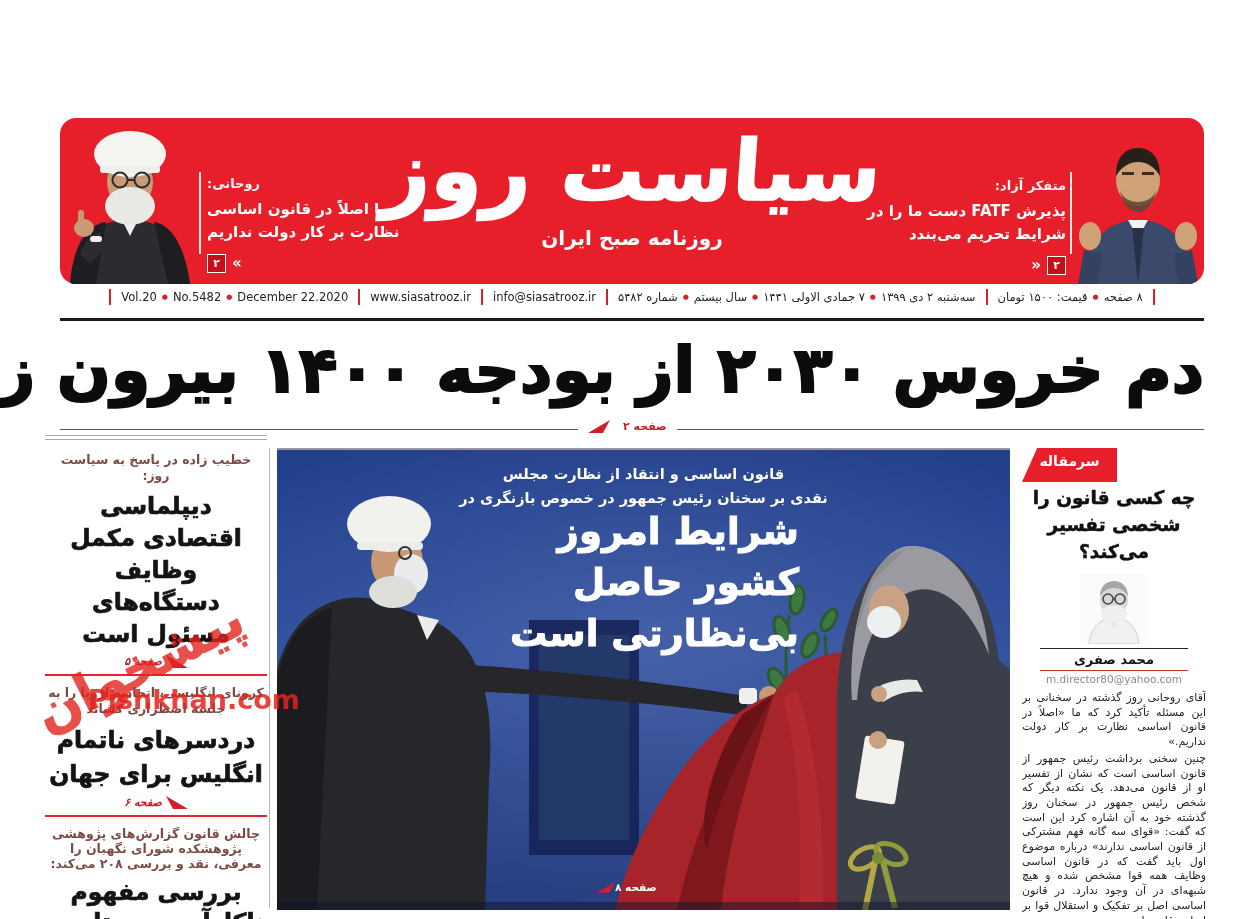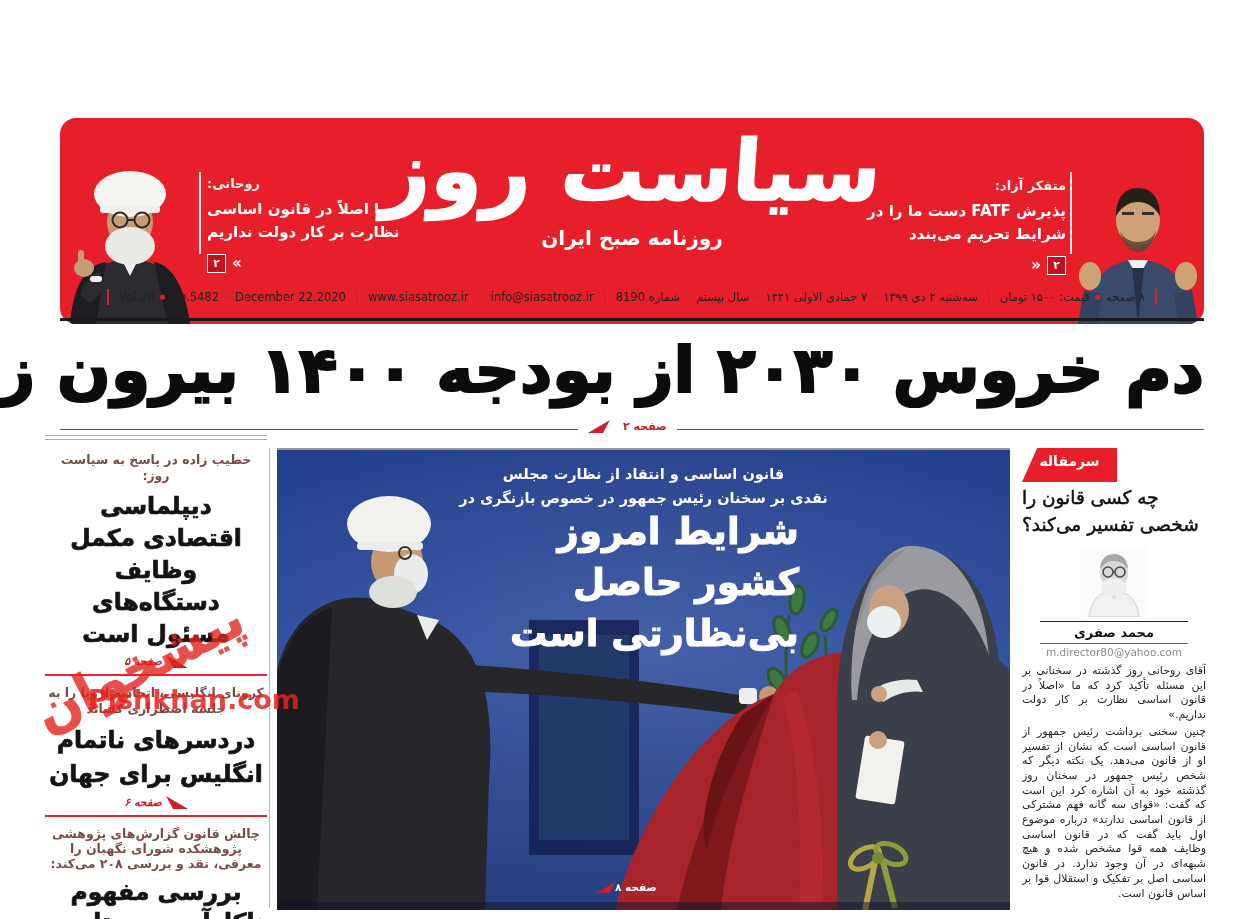--- a/index.html
+++ b/index.html
@@ -1,21 +1,21 @@
 <!DOCTYPE html>
 <html lang="fa"><head>
 <meta charset="utf-8">
 <style>
   html,body{margin:0;padding:0;background:#ffffff;}
   .page{position:relative;width:1250px;height:919px;background:#fff;overflow:hidden;
         font-family:"DejaVu Sans",sans-serif;color:#111;}
   .fa{direction:rtl;}
 
   
-  .masthead{position:absolute;left:60px;top:118px;width:1144px;height:206px;
+  .masthead{position:absolute;left:60px;top:118px;width:1144px;height:166px;
             background:#e71f2b;border-radius:16px;overflow:hidden;}
   .mh-photo{position:absolute;bottom:0;}
   .mh-photo-left{left:6px;width:128px;height:160px;}
   .mh-photo-right{left:1016px;width:124px;height:152px;}
   .mh-vline{position:absolute;width:2px;background:#fff;top:54px;height:82px;opacity:.9;}
   .mh-quote{position:absolute;color:#fff;font-size:15px;line-height:23px;font-weight:bold;}
   .mh-quote .kicker{font-size:13px;font-weight:bold;opacity:.95;margin-bottom:3px;}
   .mh-left{left:147px;top:54px;width:215px;text-align:left;}
   .mh-right{left:798px;top:56px;width:208px;text-align:right;}
   .badge-row{display:flex;align-items:center;gap:6px;margin-top:8px;direction:ltr;}
@@ -74,21 +74,21 @@
   .photo-headline{position:absolute;left:212px;top:56px;width:310px;color:#fff;
                   font-size:37px;font-weight:bold;line-height:51px;-webkit-text-stroke:1px #fff;}
   .photo-marker{position:absolute;left:320px;top:431px;display:flex;align-items:center;gap:0;
                 color:#fff;font-size:10.5px;font-weight:bold;}
 
   
   .editorial{position:absolute;left:1022px;top:448px;width:184px;height:471px;direction:rtl;overflow:hidden;}
   .ed-tab{position:absolute;left:0;top:0;width:95px;height:34px;background:#e71f2b;color:#fff;
           font-size:14px;font-weight:bold;text-align:center;line-height:26px;
           clip-path:polygon(0 100%,16% 0,100% 0,100% 100%);}
-  .ed-headline{margin-top:36px;text-align:left;font-size:18.5px;font-weight:normal;line-height:27px;
+  .ed-headline{margin-top:36px;text-align:center;font-size:18.5px;font-weight:bold;line-height:27px;
                color:#101010;-webkit-text-stroke:0.5px #101010;}
   .ed-photo{display:block;margin:9px auto 4px auto;}
   .ed-rule-dark{border-top:1.5px solid #222;margin:2px 18px 0 18px;}
   .ed-author{text-align:center;font-size:13px;font-weight:bold;margin-top:3px;}
   .ed-rule-red{border-top:1.5px solid #c0392b;margin:3px 18px 0 18px;}
   .ed-email{text-align:center;font-size:10.5px;color:#8a8a8a;direction:ltr;margin-top:2px;}
   .ed-body{margin-top:6px;font-size:11px;line-height:14.7px;text-align:justify;color:#232323;}
   .ed-body p{margin:0 0 2px 0;}
 </style>
 </head>
@@ -167,21 +167,21 @@
     </span>
     <span class="seg">www.siasatrooz.ir</span>
     <span class="seg">info@siasatrooz.ir</span>
     <span class="seg fa">
       <span>سه‌شنبه ۲ دی ۱۳۹۹</span>
         <span class="dot"></span>
         <span>۷ جمادی الاولی ۱۴۴۱</span>
         <span class="dot"></span>
         <span>سال بیستم</span>
         <span class="dot"></span>
-        <span>شماره 8190</span>
+        <span>شماره ۵۴۸۲</span>
     </span>
     <span class="seg fa">
       <span>۸ صفحه</span>
         <span class="dot"></span>
         <span>قیمت: ۱۵۰۰ تومان</span>
     </span>
   </div>
 
   <div class="lead-rule"></div>
   <div class="lead-headline fa">دم خروس ۲۰۳۰ از بودجه ۱۴۰۰ بیرون زد</div>

